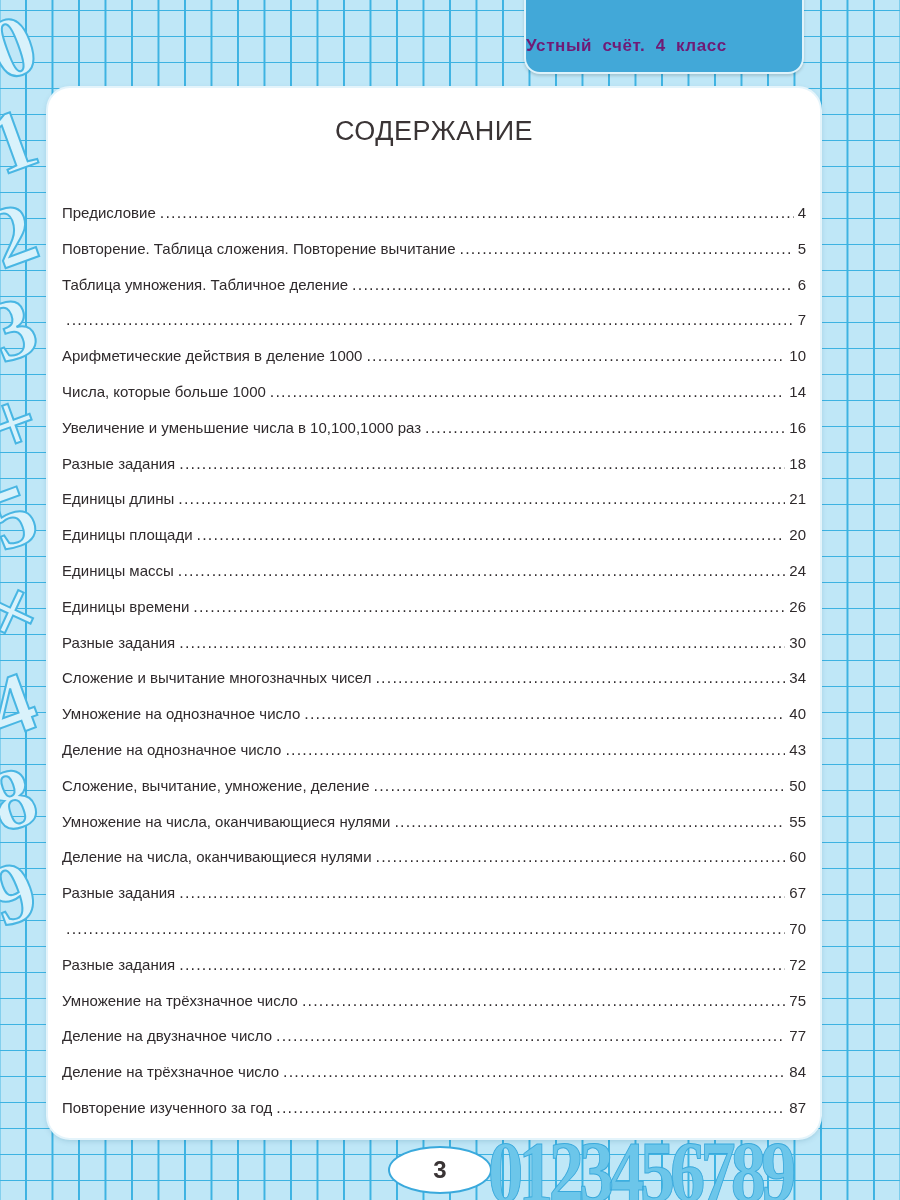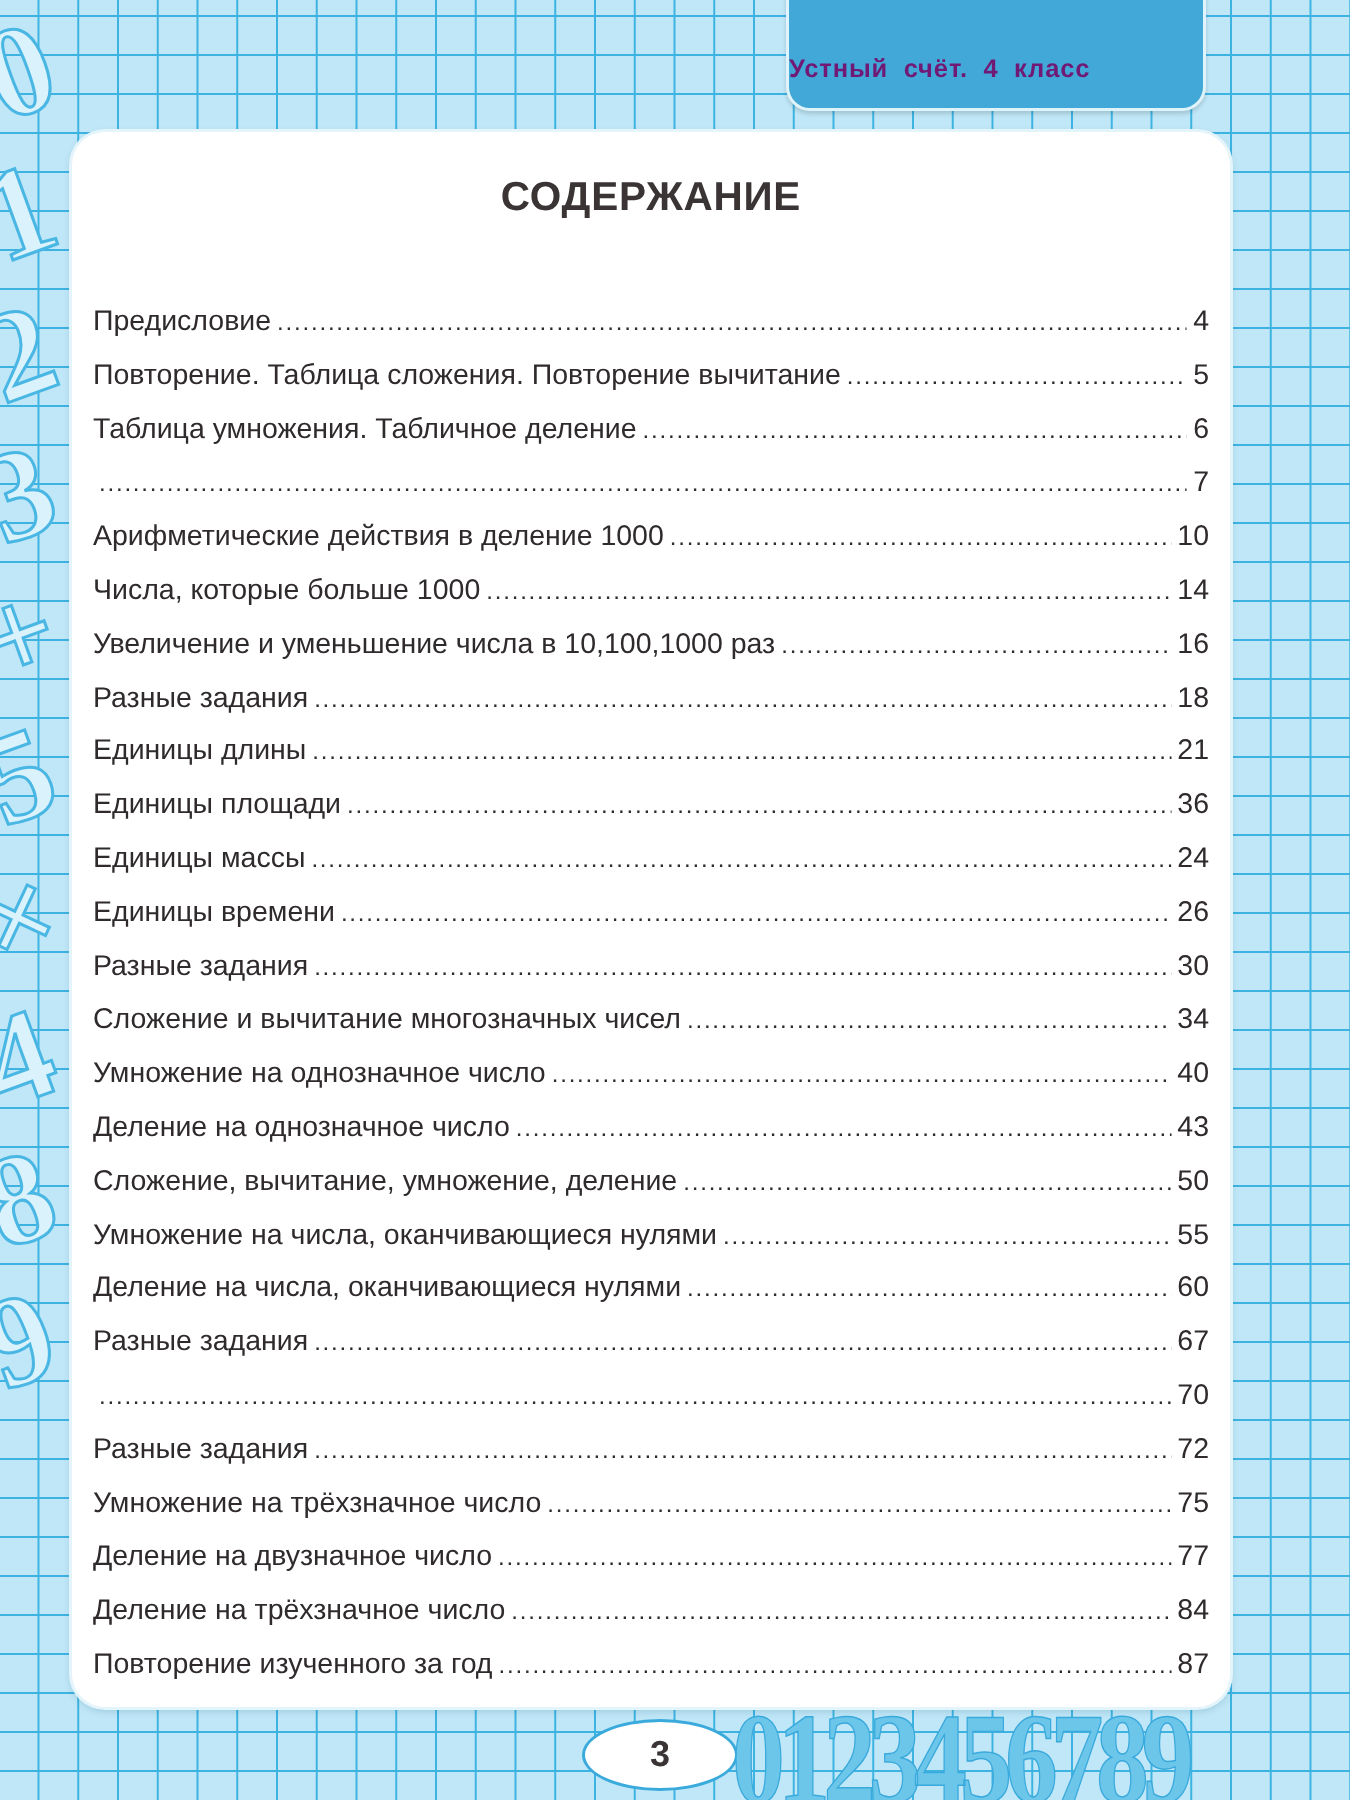--- a/index.html
+++ b/index.html
@@ -32,26 +32,26 @@
     color: #701a75; font-weight: bold; font-size: 17px; letter-spacing: 0.6px;
     word-spacing: 5px;
   }
   .card {
     position: absolute; left: 48px; top: 88px; width: 772px; height: 1050px;
     background: #ffffff; border-radius: 22px;
     box-shadow: 0 0 0 2px #e4f4fb, 0 2px 6px rgba(0,80,120,0.25);
   }
   .card-title {
     position: absolute; left: 0; right: 0; top: 28px; text-align: center;
-    font-weight: bold; font-size: 27px; color: #3a3435; letter-spacing: 0.5px;
+    font-weight: normal; font-size: 27px; color: #3a3435; letter-spacing: 0.5px;
   }
   .toc { position: absolute; left: 14px; right: 14px; top: 116px; }
   .toc-row {
     display: flex; align-items: baseline; height: 35.8px;
-    font-size: 19px; color: #2f2a2c; cursor: pointer;
+    font-size: 15px; color: #2f2a2c; cursor: pointer;
   }
   .toc-row .label { white-space: nowrap; }
   .toc-row .leader {
     flex: 1; overflow: hidden; white-space: nowrap; margin: 0 4px;
     color: #2f2a2c; letter-spacing: 1.2px; font-size: 16px;
   }
   .toc-row .leader::before {
     content: "....................................................................................................................................................................................................";
   }
   .toc-row .page { white-space: nowrap; text-align: right; }
@@ -133,21 +133,21 @@
         <span class="page">18</span>
       </div>
     <div class="toc-row">
         <span class="label">Единицы длины</span>
         <span class="leader"></span>
         <span class="page">21</span>
       </div>
     <div class="toc-row">
         <span class="label">Единицы площади</span>
         <span class="leader"></span>
-        <span class="page">36</span>
+        <span class="page">20</span>
       </div>
     <div class="toc-row">
         <span class="label">Единицы массы</span>
         <span class="leader"></span>
         <span class="page">24</span>
       </div>
     <div class="toc-row">
         <span class="label">Единицы времени</span>
         <span class="leader"></span>
         <span class="page">26</span>

